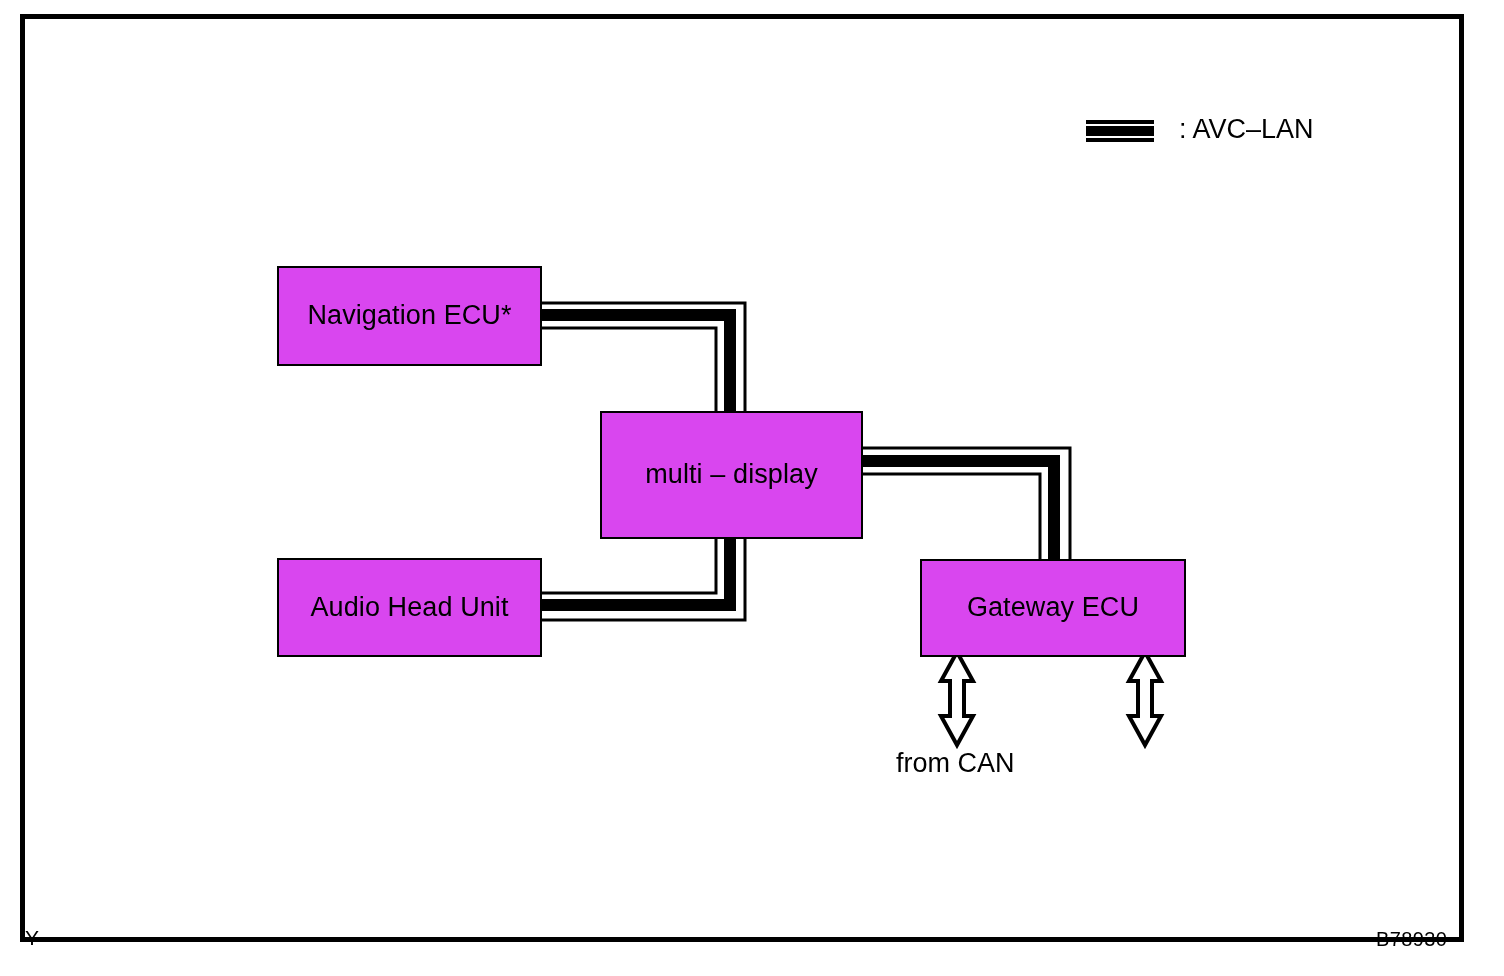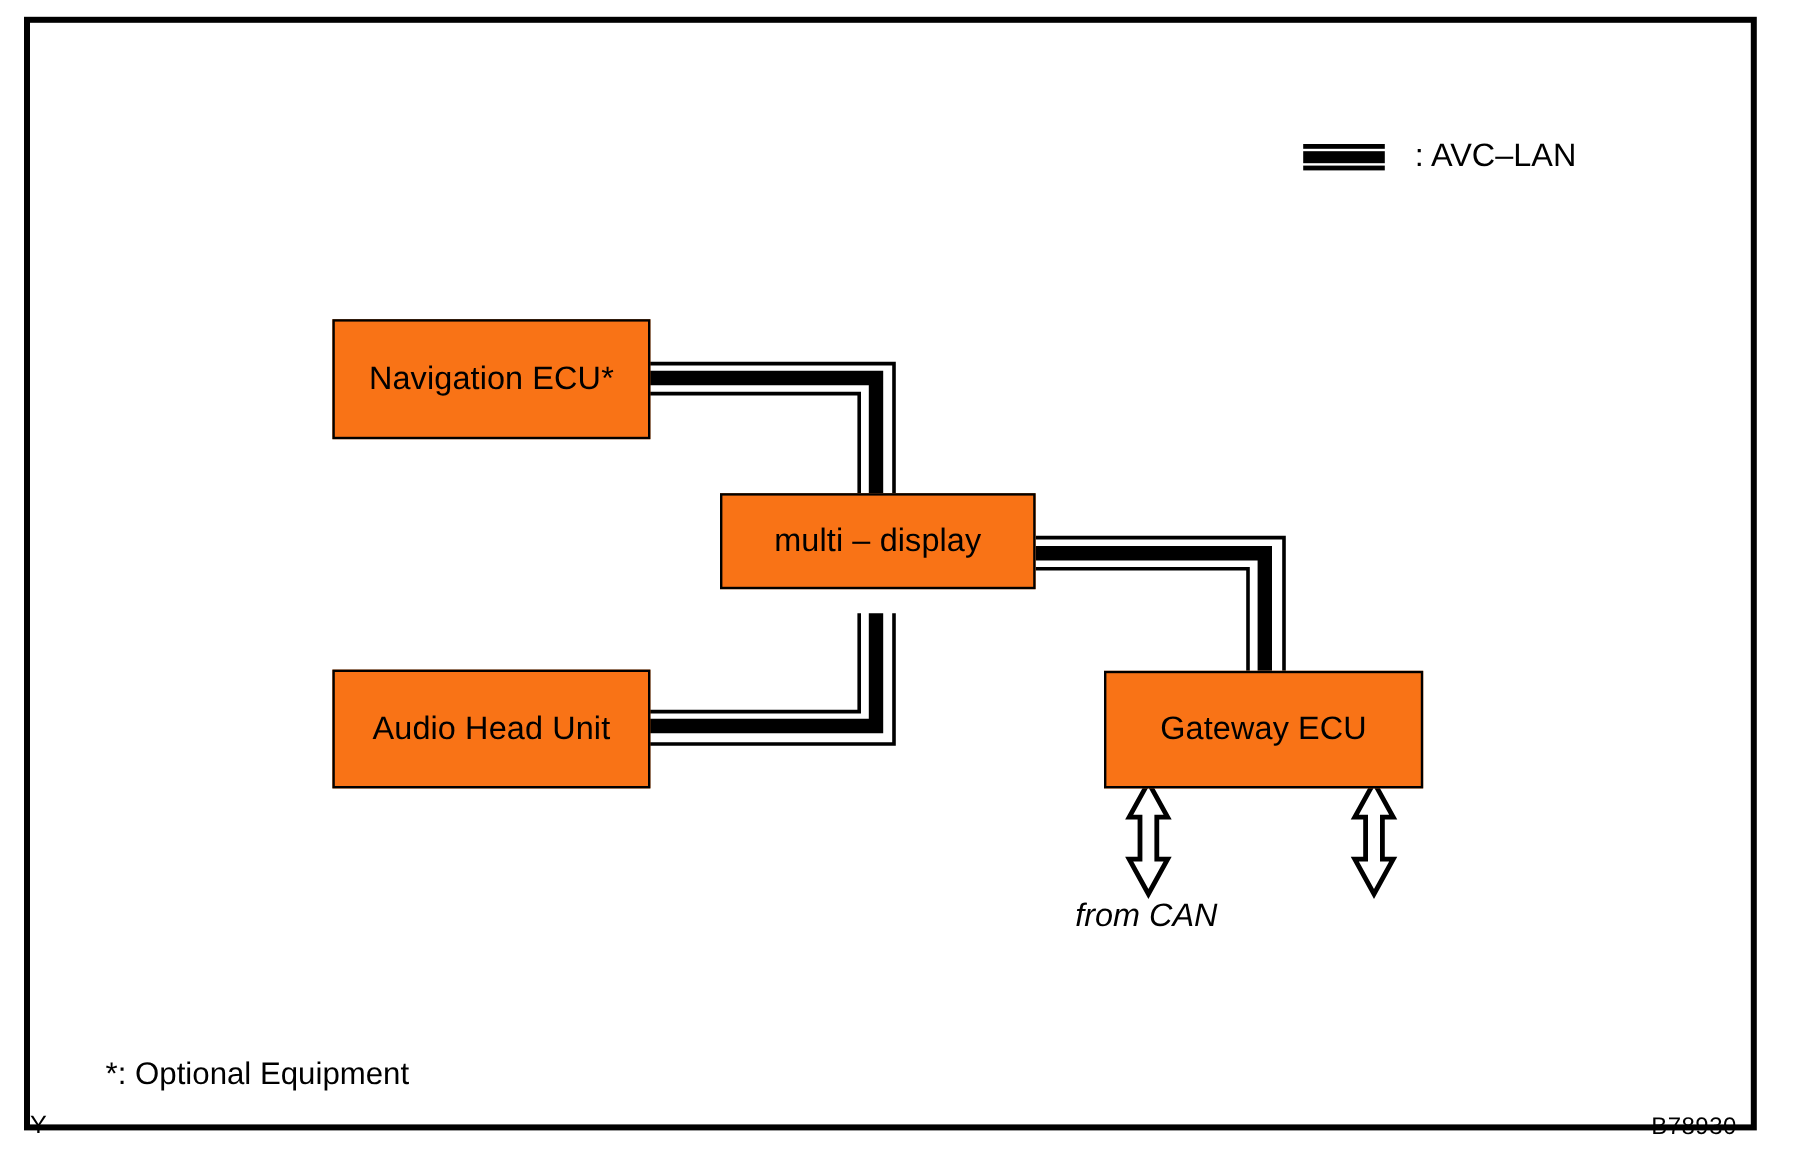--- a/index.html
+++ b/index.html
@@ -38,32 +38,32 @@
     top: 0;
     width: 1504px;
     height: 976px;
     pointer-events: none;
   }
   
   .node {
     position: absolute;
     border: 2px solid #000;
     box-sizing: border-box;
-    background: #f97316;
+    background: #d946ef;
     display: flex;
     align-items: center;
     justify-content: center;
     text-align: center;
     font-size: 27px;
     line-height: 1.15;
     letter-spacing: 0.1px;
     z-index: 5;
   }
   #node-nav      { left: 277px; top: 266px; width: 265px; height: 100px; }
-  #node-multi    { left: 600px; top: 411px; width: 263px; height: 80px; }
+  #node-multi    { left: 600px; top: 411px; width: 263px; height: 128px; }
   #node-audio    { left: 277px; top: 558px; width: 265px; height: 99px;  }
   #node-gateway  { left: 920px; top: 559px; width: 266px; height: 98px;  }
 
   
   .legend {
     position: absolute;
     left: 1086px;
     top: 112px;
     display: flex;
     align-items: center;
@@ -90,21 +90,21 @@
   }
 
   
   .free-label {
     position: absolute;
     font-size: 27px;
     line-height: 1.32;
     white-space: pre-line;
     z-index: 6;
   }
-  #label-can    { left: 896px; top: 746px; font-style: italic; }
+  #label-can    { left: 896px; top: 746px; }
   #label-bean   { left: 1106px; top: 746px; }
   #label-note   { left: 88px;  top: 877px; font-size: 26px; }
 
   
   .corner-mark {
     position: absolute;
     font-size: 21px;
     z-index: 6;
   }
   #mark-y  { left: 25px;   top: 926px; }
@@ -180,19 +180,18 @@
       <div class="ln ln-top"></div>
       <div class="ln ln-mid"></div>
       <div class="ln ln-bottom"></div>
     </div>
     <div class="legend-label">: AVC–LAN</div>
   </div>
 
   <div class="free-label" id="label-can">from CAN</div>
 
 
-  <div class="free-label" id="label-note">*: Optional Equipment</div>
 
   <div class="corner-mark" id="mark-y">Y</div>
 
   <div class="corner-mark" id="mark-id">B78930</div>
 
 </div>
 
 </body></html>

